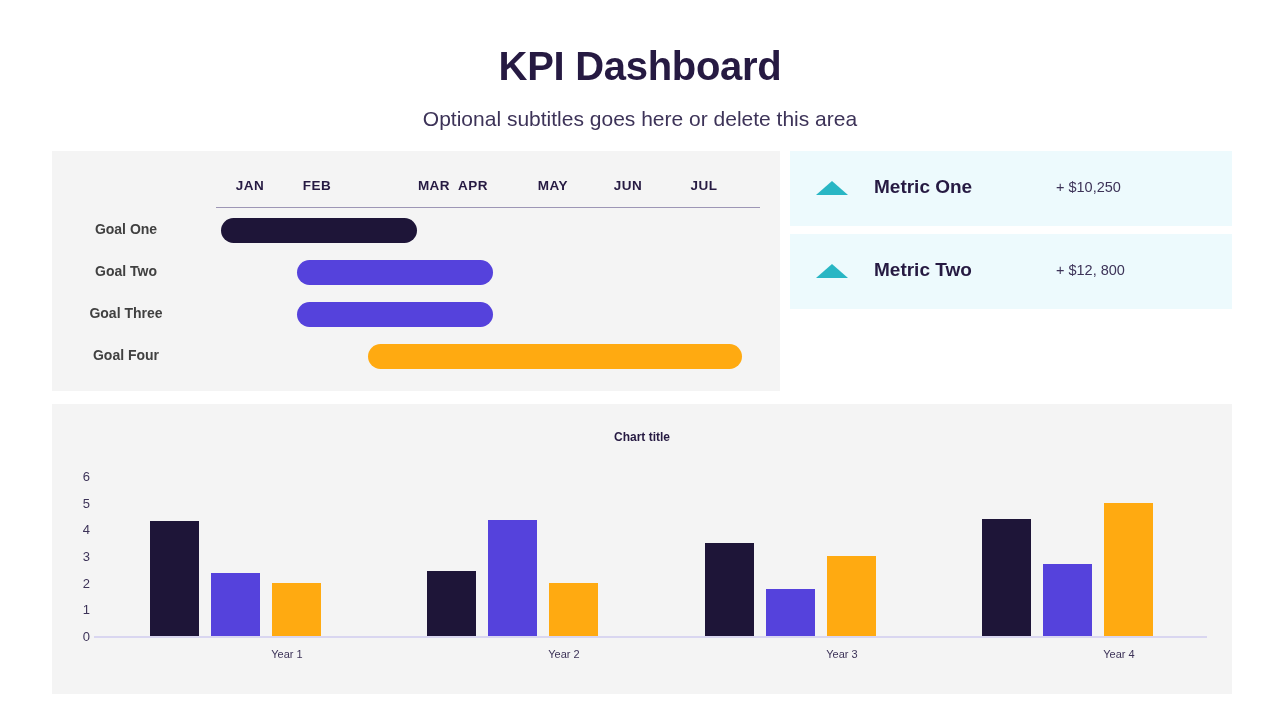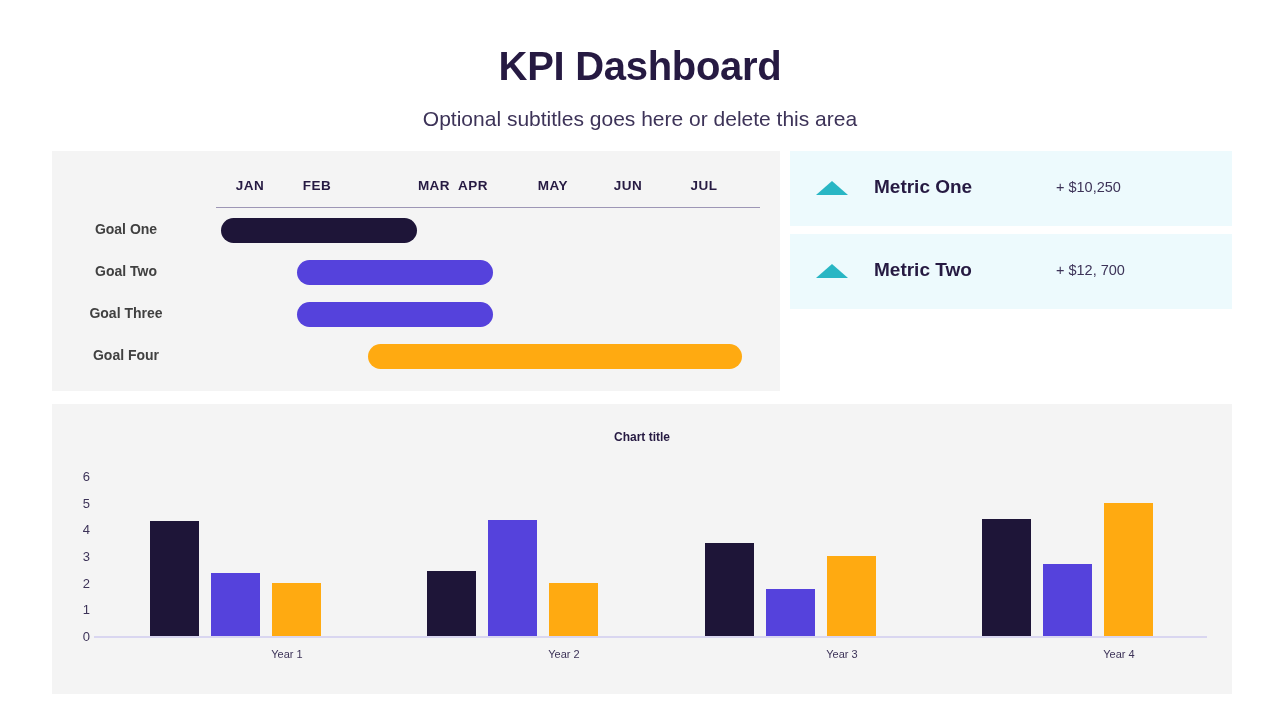--- a/index.html
+++ b/index.html
@@ -242,21 +242,21 @@
 
 <div id="metrics">
     <div class="metric-card" style="top: 0px; background: rgb(237, 250, 253);">
       <div class="metric-tri up"></div>
       <div class="metric-label">Metric One</div>
       <div class="metric-value">+ $10,250</div>
     </div>
     <div class="metric-card" style="top: 83px; background: rgb(237, 250, 253);">
       <div class="metric-tri up"></div>
       <div class="metric-label">Metric Two</div>
-      <div class="metric-value">+ $12, 700</div>
+      <div class="metric-value">+ $12, 800</div>
     </div>
   </div>
 
 <div id="chart-panel">
   <div id="chart-title">Chart title</div>
   <div id="plot">
     <div id="axis-baseline"></div>
   <div class="y-tick" style="left: 12px; top: 232px;">0</div>
       <div class="y-tick" style="left: 12px; top: 205.3px;">1</div>
       <div class="y-tick" style="left: 12px; top: 178.6px;">2</div>

